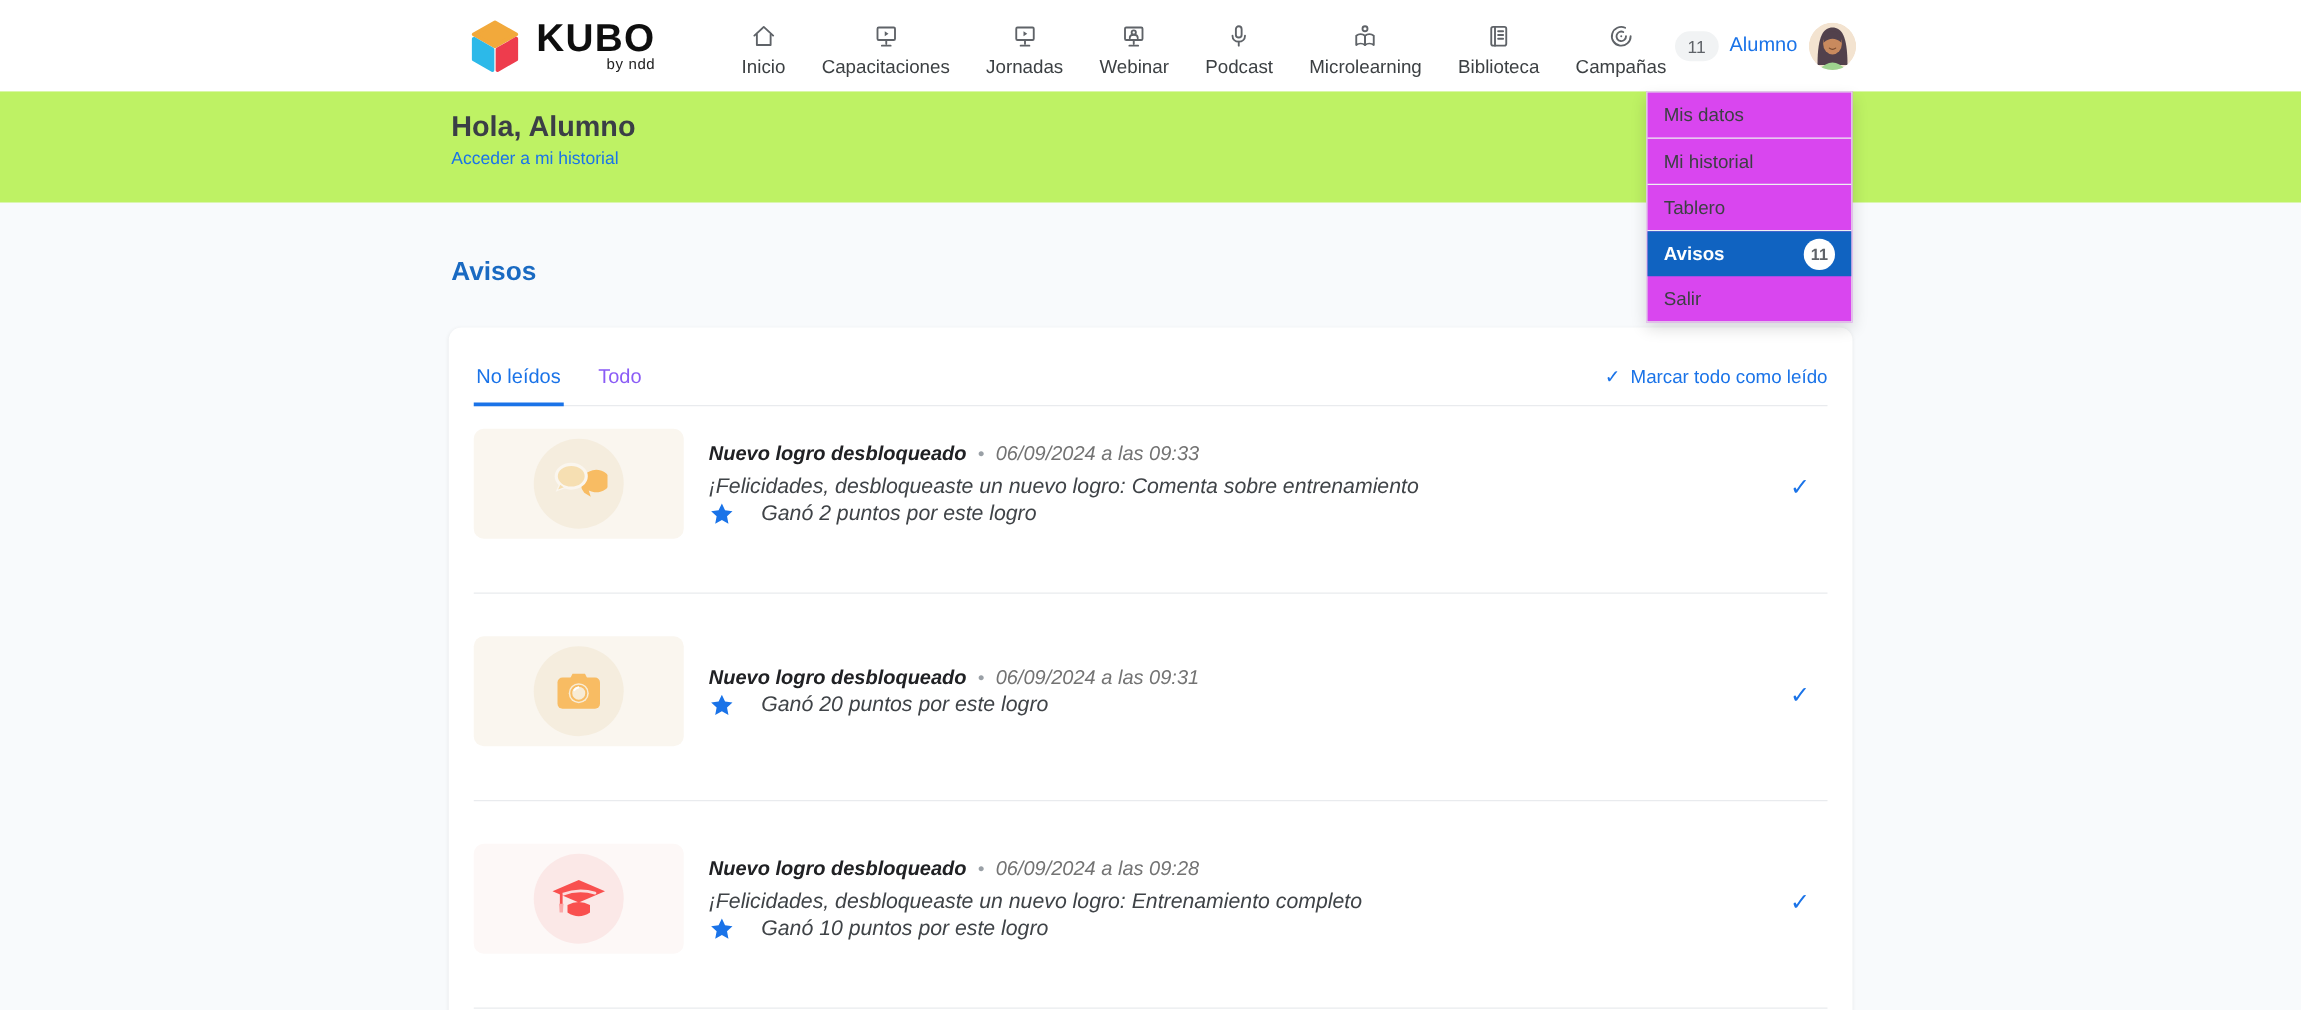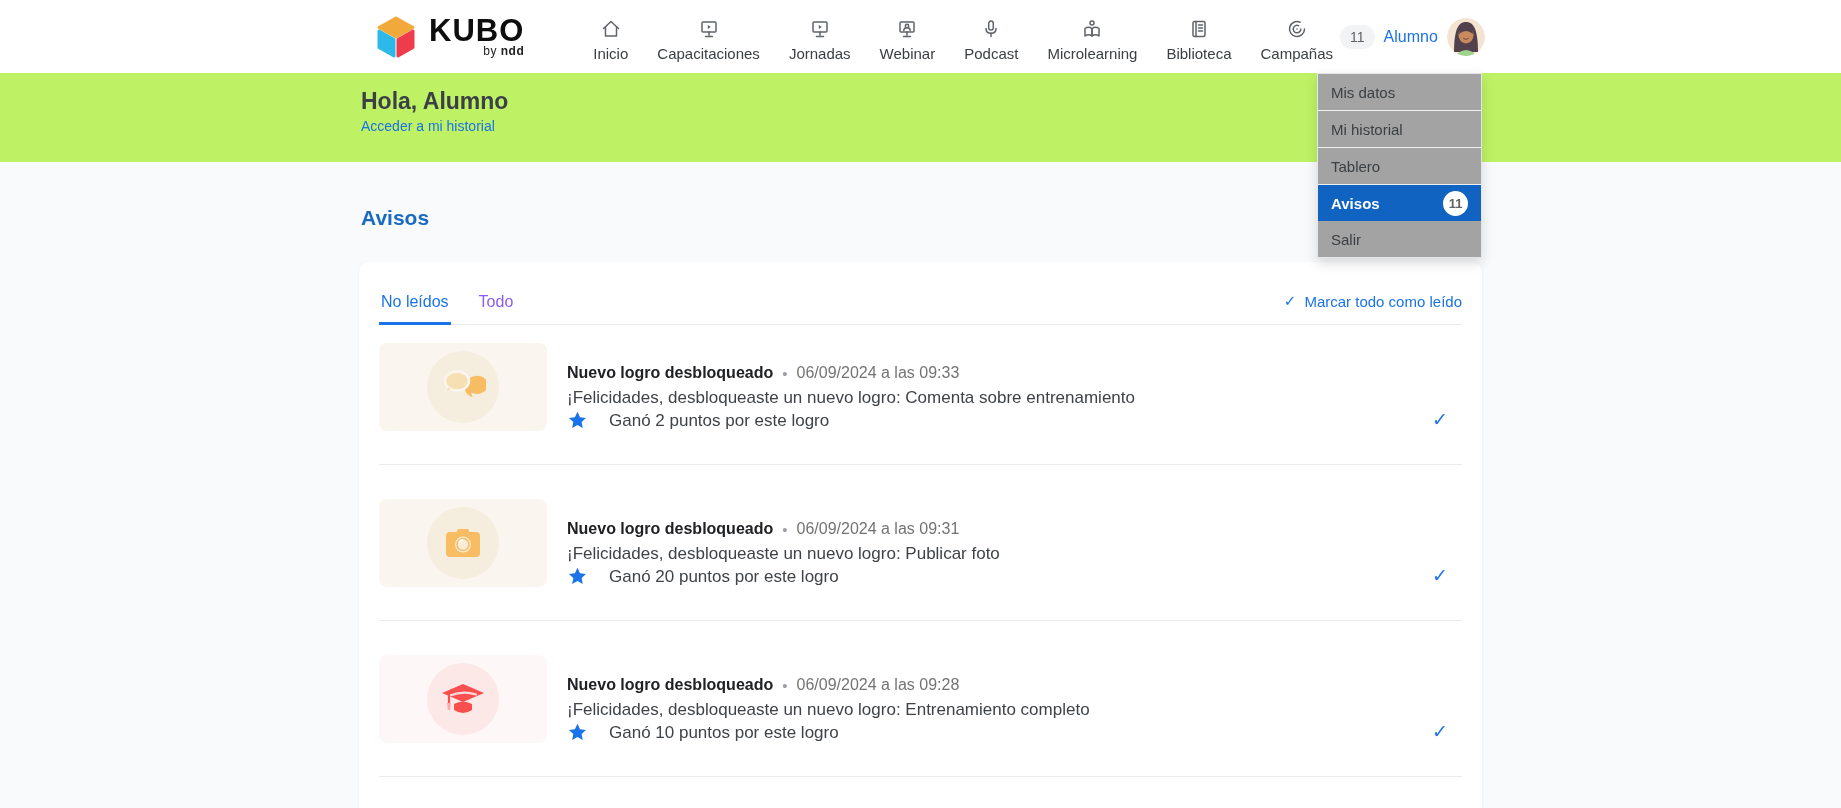--- a/index.html
+++ b/index.html
@@ -5,34 +5,34 @@
   html,body{margin:0;padding:0;width:1841px;height:808px;overflow:hidden;
     font-family:"Liberation Sans","DejaVu Sans",sans-serif;background:#f8fafc;}
   .inner{width:1123px;margin:0 auto;position:relative;}
 
   
   .header{height:73px;background:#ffffff;position:relative;z-index:10;}
   .header .inner{display:flex;align-items:center;height:100%;}
   .logo{display:flex;align-items:center;gap:10px;margin-left:14px;cursor:pointer;}
   .logo-text .brand{font-size:31px;font-weight:900;color:#0e0e0e;letter-spacing:1px;line-height:1;}
   .logo-text .byline{font-size:12px;color:#222;text-align:right;margin-top:-2px;letter-spacing:.5px;}
-  .logo-text .byline b{font-weight:700;}
+  .logo-text .byline b{font-weight:400;}
   .v-divider{width:1px;height:73px;background:#e8eaed;margin-left:42px;}
   .nav{display:flex;gap:15px;margin-left:20px;align-items:center;}
   .nav-item{display:flex;flex-direction:column;align-items:center;gap:4px;
     padding:6px 7px 0;color:#3c4043;font-size:15px;cursor:pointer;white-space:nowrap;}
   .nav-ic{height:23px;display:flex;align-items:center;color:#5f6368;}
   .nav-ic svg{stroke:#5f6368;}
   .user-cluster{margin-left:auto;display:flex;align-items:center;gap:9px;}
   .count-pill{background:#f1f3f4;color:#5f6368;font-size:14px;padding:4px 10px;border-radius:13px;}
   .user-name{color:#1a73e8;font-size:16px;cursor:pointer;}
   .avatar{width:38px;height:38px;border-radius:50%;overflow:hidden;display:block;cursor:pointer;}
 
   
-  .user-menu{position:absolute;top:73px;right:359px;width:163px;background:#a3a3a3;
+  .user-menu{position:absolute;top:73px;right:359px;width:163px;background:#d946ef;
     border:1px solid #e4e6e9;box-shadow:0 5px 12px rgba(0,0,0,.14);z-index:50;}
   .menu-item{height:36px;display:flex;align-items:center;justify-content:space-between;
     padding:0 13px;font-size:15px;color:#3c4043;border-bottom:1px solid #eef0f2;cursor:pointer;}
   .menu-item:last-child{border-bottom:none;}
   .menu-item.selected{background:#1063c1;color:#fff;font-weight:bold;border-bottom:none;}
   .menu-badge{width:25px;height:25px;border-radius:50%;background:#fff;color:#5f6368;
     font-size:13px;font-weight:600;display:flex;align-items:center;justify-content:center;}
 
   
   .banner{height:89px;background:#bef264;}
@@ -46,21 +46,21 @@
   .card{margin-top:32px;background:#fff;border-radius:10px;padding:0 20px 40px;
     box-shadow:0 1px 3px rgba(60,64,67,.08);min-height:620px;box-sizing:border-box;}
   .tabs-row{display:flex;align-items:flex-end;padding-top:30px;border-bottom:1px solid #e9ebee;}
   .tab{font-size:16px;color:#8b5cf6;padding:0 2px 13px;margin-right:26px;cursor:pointer;position:relative;}
   .tab.active{color:#1a73e8;}
   .tab.active::after{content:"";position:absolute;left:0;right:0;bottom:-1px;height:3px;background:#1a73e8;}
   .mark-all{margin-left:auto;display:flex;align-items:center;gap:8px;color:#1a73e8;
     font-size:15px;padding-bottom:14px;cursor:pointer;}
   .mark-all .check-glyph{font-size:15px;}
 
-  .notif{display:flex;align-items:flex-end;padding:34px 0 33px;border-bottom:1px solid #e9ebee;}
+  .notif{display:flex;align-items:center;padding:34px 0 43px;border-bottom:1px solid #e9ebee;font-style:italic;}
   .notif.first{margin-top:18px;padding-top:0;}
   .notif-icon-box{width:168px;height:88px;border-radius:8px;display:flex;align-items:center;
     justify-content:center;flex-shrink:0;}
   .warm{background:#faf6ef;}
   .warm .icon-circle{background:#f5edde;}
   .rose{background:#fdf8f7;}
   .rose .icon-circle{background:#fbe8e7;}
   .icon-circle{width:72px;height:72px;border-radius:50%;display:flex;align-items:center;justify-content:center;}
   .notif-body{margin-left:20px;flex:1;margin-top:2px;}
   .title-row{display:flex;align-items:center;gap:9px;font-size:16px;}
@@ -271,21 +271,20 @@
               <path d="M16.5 16 a4.5 4.5 0 0 1 3-2" stroke="#fff" stroke-width="1.8" fill="none" stroke-linecap="round"></path>
             </svg>
           </div>
         </div>
         <div class="notif-body">
           <div class="title-row">
             <span class="n-title">Nuevo logro desbloqueado</span>
             <span class="n-dot">•</span>
             <span class="n-date">06/09/2024 a las 09:31</span>
           </div>
-          <div class="n-msg">¡Felicidades, desbloqueaste un nuevo logro: Publicar foto</div>
           <div class="n-points">
             <span style="display:flex;">
               <svg width="21" height="21" viewBox="0 0 24 24">
                   <path d="M12 2l2.9 6.2 6.8.9-5 4.7 1.3 6.7L12 17.2 5.9 20.5l1.3-6.7-5-4.7 6.8-.9z" fill="#1a73e8"></path>
                 </svg>
             </span>
             <span>Ganó 20 puntos por este logro</span>
           </div>
         </div>
         <div class="notif-check">✓</div>

